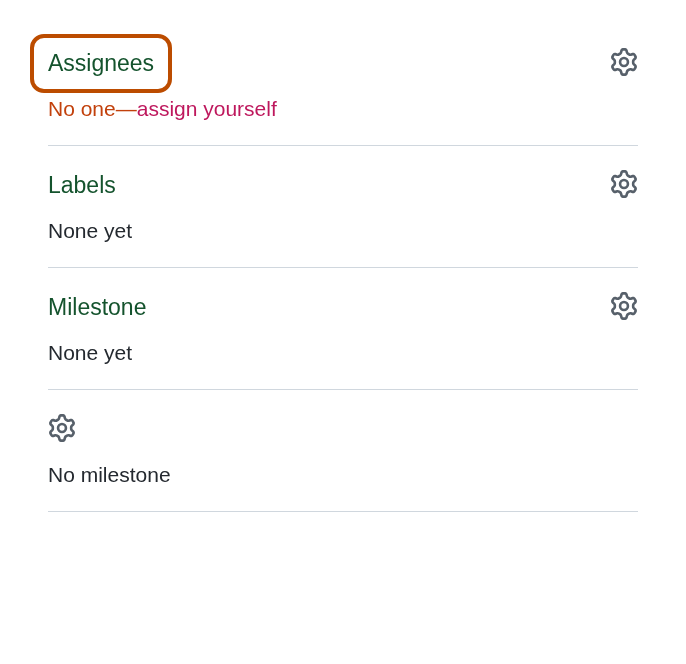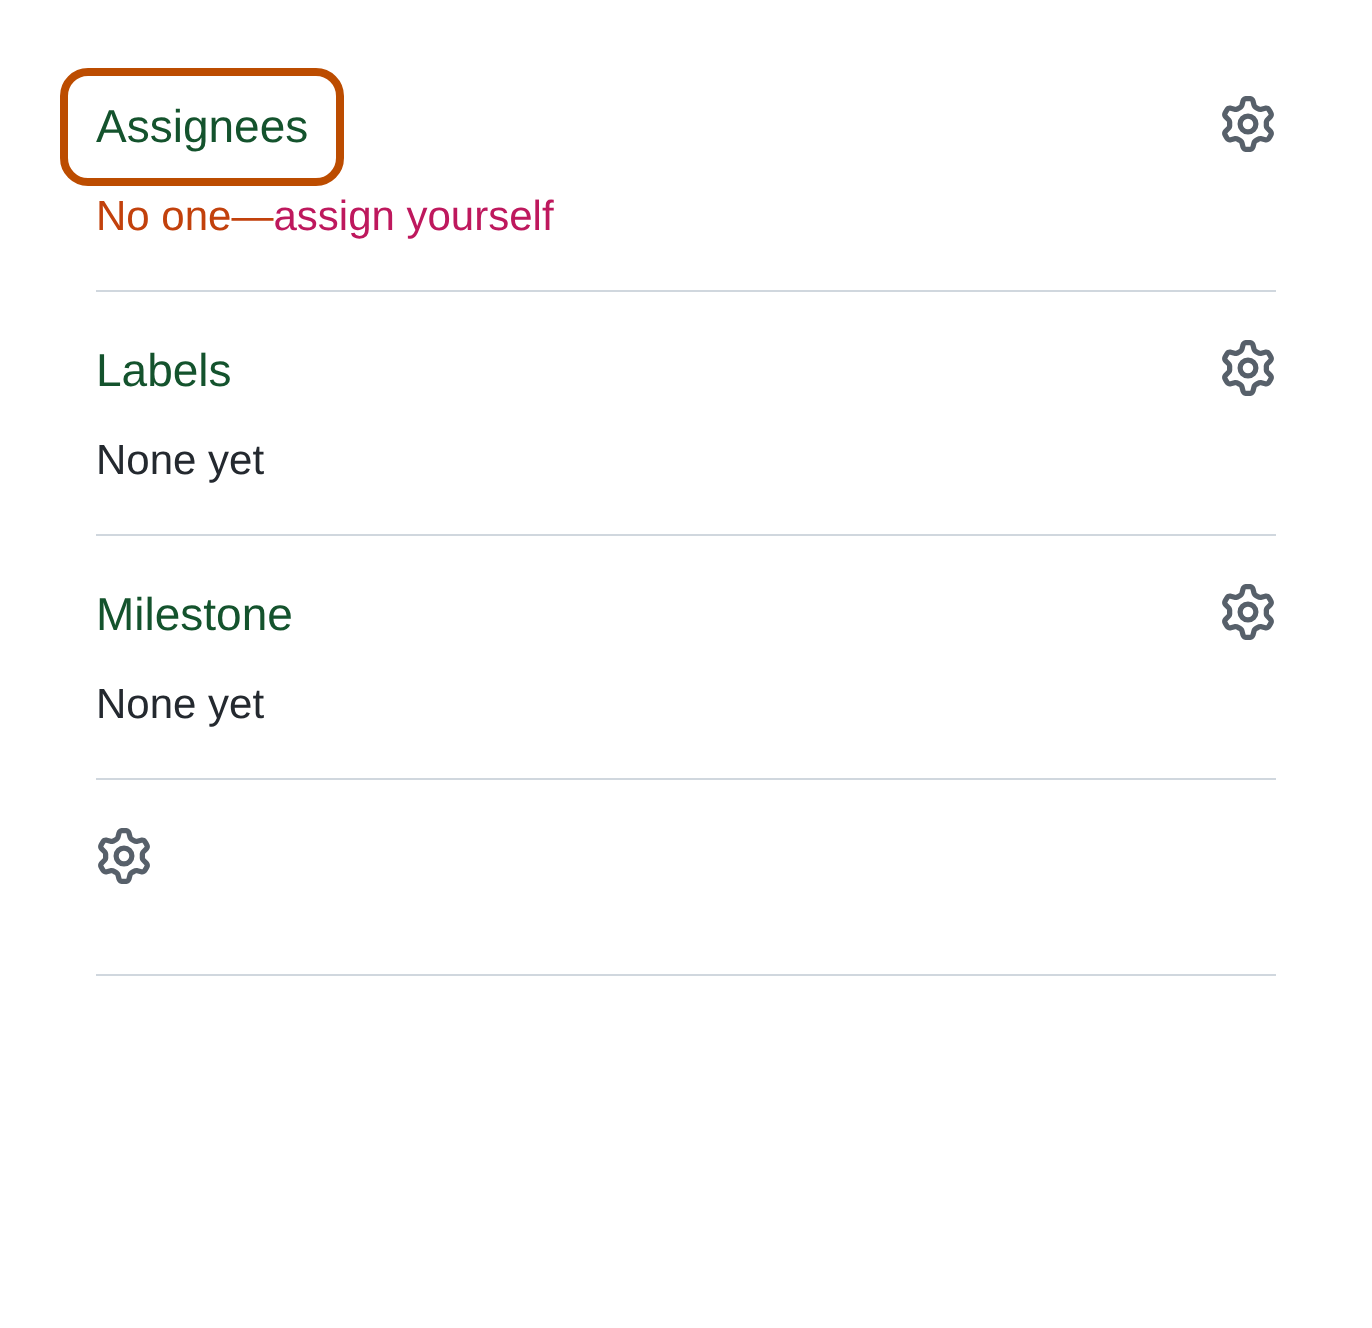--- a/index.html
+++ b/index.html
@@ -114,13 +114,14 @@
 <div class="section">
   <div class="section-header">
     <button class="gear-button">
       <span>
         <svg viewBox="0 0 16 16" fill="currentColor">
           <path d="M8 0a8.2 8.2 0 0 1 .701.031C9.444.095 9.99.645 10.16 1.29l.288 1.107c.018.066.079.158.212.224.231.114.454.243.668.386.123.082.233.09.299.071l1.103-.303c.644-.176 1.392.021 1.82.63.27.385.506.792.704 1.218.315.675.111 1.422-.364 1.891l-.814.806c-.049.048-.098.147-.088.294.016.257.016.515 0 .772-.01.147.038.246.088.294l.814.806c.475.469.679 1.216.364 1.891a7.977 7.977 0 0 1-.704 1.217c-.428.61-1.176.807-1.82.63l-1.102-.302c-.067-.019-.177-.011-.3.071a5.909 5.909 0 0 1-.668.386c-.133.066-.194.158-.211.224l-.29 1.106c-.168.646-.715 1.196-1.458 1.26a8.006 8.006 0 0 1-1.402 0c-.743-.064-1.289-.614-1.458-1.26l-.289-1.106c-.018-.066-.079-.158-.212-.224a5.738 5.738 0 0 1-.668-.386c-.123-.082-.233-.09-.299-.071l-1.103.303c-.644.176-1.392-.021-1.82-.63a8.12 8.12 0 0 1-.704-1.218c-.315-.675-.111-1.422.363-1.891l.815-.806c.05-.048.098-.147.088-.294a6.214 6.214 0 0 1 0-.772c.01-.147-.038-.246-.088-.294l-.815-.806C.635 6.045.431 5.298.746 4.623a7.92 7.92 0 0 1 .704-1.217c.428-.61 1.176-.807 1.82-.63l1.102.302c.067.019.177.011.3-.071.214-.143.437-.272.668-.386.133-.066.194-.158.211-.224l.29-1.106C6.009.645 6.556.095 7.299.03 7.53.01 7.764 0 8 0Zm-.571 1.525c-.036.003-.108.036-.137.146l-.289 1.105c-.147.561-.549.967-.998 1.189-.173.086-.34.183-.5.29-.417.278-.97.423-1.529.27l-1.103-.303c-.109-.03-.175.016-.195.045-.22.312-.412.644-.573.99-.014.031-.021.11.059.19l.815.806c.411.406.562.957.53 1.456a4.709 4.709 0 0 0 0 .582c.032.499-.119 1.05-.53 1.456l-.815.806c-.081.08-.073.159-.059.19.162.346.353.677.573.989.02.03.085.076.195.046l1.102-.303c.56-.153 1.113-.008 1.53.27.161.107.328.204.501.29.447.222.85.629.997 1.189l.289 1.105c.029.109.101.143.137.146a6.6 6.6 0 0 0 1.142 0c.036-.003.108-.036.137-.146l.289-1.105c.147-.561.549-.967.998-1.189.173-.086.34-.183.5-.29.417-.278.97-.423 1.529-.27l1.103.303c.109.029.175-.016.195-.045.22-.313.411-.644.573-.99.014-.031.021-.11-.059-.19l-.815-.806c-.411-.406-.562-.957-.53-1.456a4.709 4.709 0 0 0 0-.582c-.032-.499.119-1.05.53-1.456l.815-.806c.081-.08.073-.159.059-.19a6.464 6.464 0 0 0-.573-.989c-.02-.03-.085-.076-.195-.046l-1.102.303c-.56.153-1.113.008-1.53-.27a4.44 4.44 0 0 0-.501-.29c-.447-.222-.85-.629-.997-1.189l-.289-1.105c-.029-.11-.101-.143-.137-.146a6.6 6.6 0 0 0-1.142 0ZM11 8a3 3 0 1 1-6 0 3 3 0 0 1 6 0ZM9.5 8a1.5 1.5 0 1 0-3.001.001A1.5 1.5 0 0 0 9.5 8Z"></path>
         </svg>
       </span>
     </button>
   </div>
+  <div class="section-body">No milestone</div>
 </div>
 
 </body></html>

